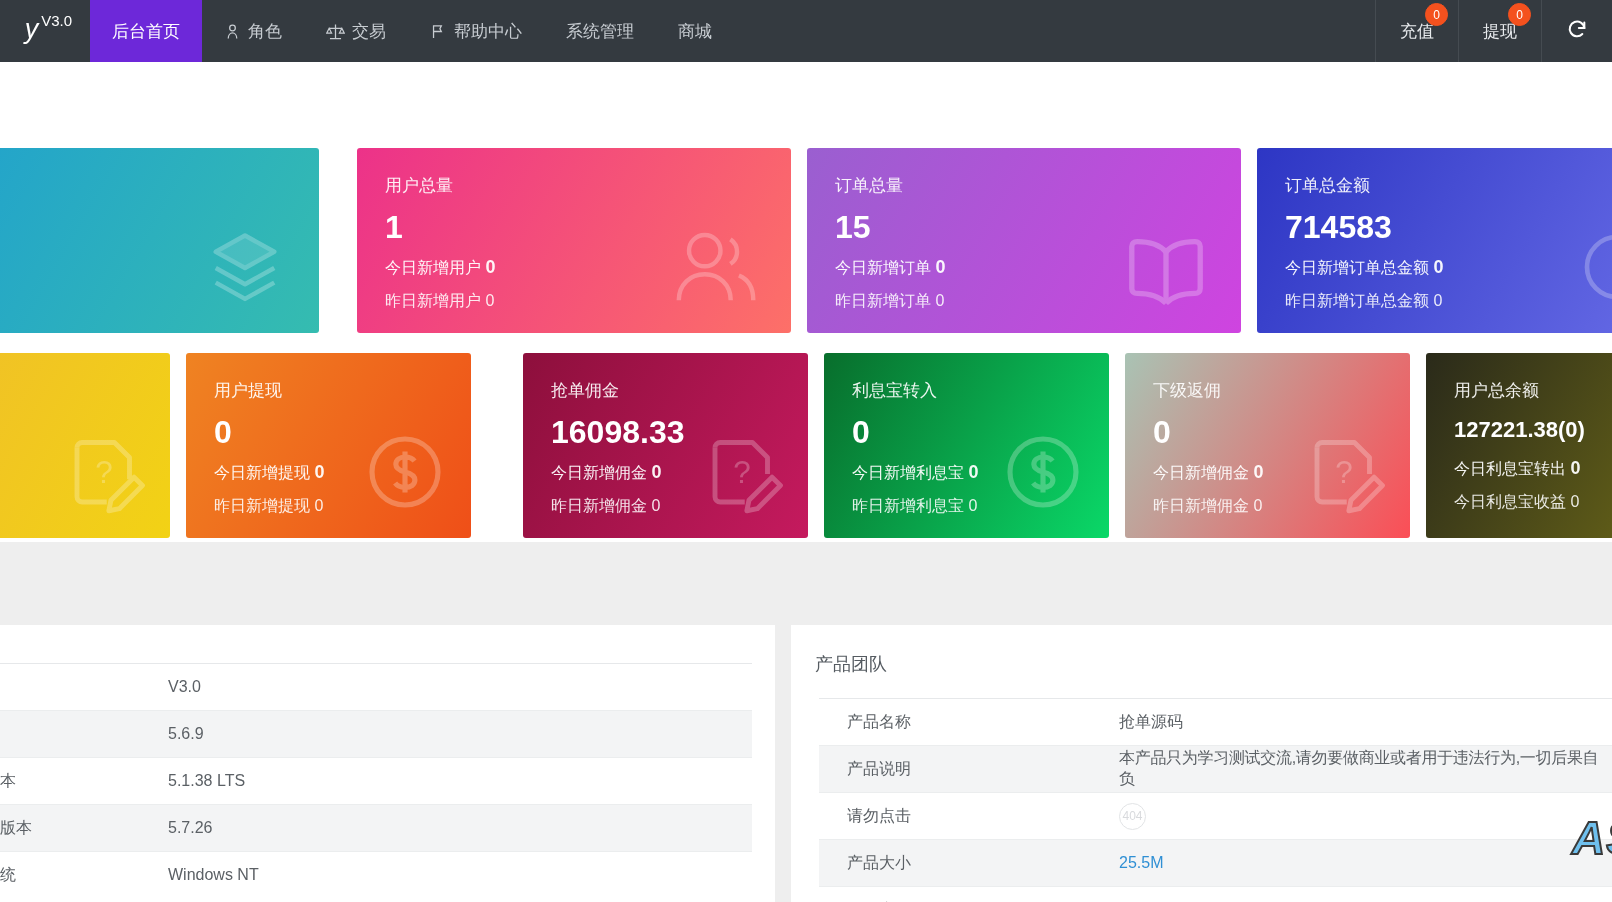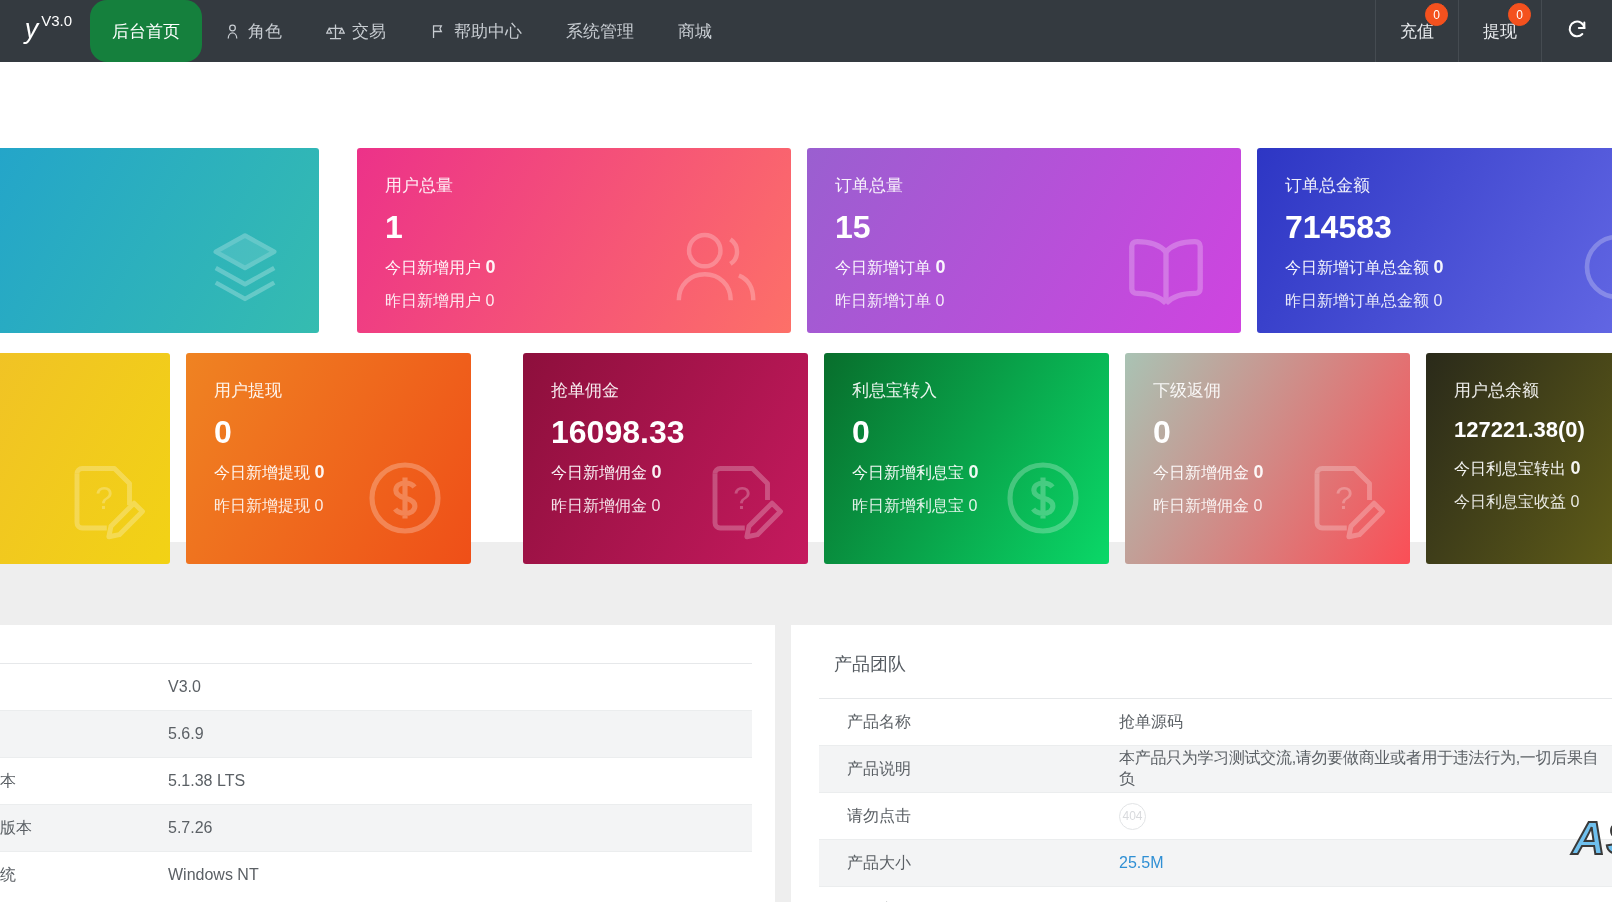--- a/index.html
+++ b/index.html
@@ -33,21 +33,21 @@
   }
   .nav-items { display: flex; align-items: stretch; }
   .nav-item {
     display: flex; align-items: center; gap: 7px;
     padding: 0 22px;
     color: #c7ccd1;
     font-size: 17px;
     cursor: pointer;
     white-space: nowrap;
   }
-  .nav-item.active { background: #15803d; color: #ffffff; border-radius: 17px; }
+  .nav-item.active { background: #6d28d9; color: #ffffff; }
   .nav-icon { display: inline-flex; align-items: center; }
   .nav-right {
     margin-left: auto;
     display: flex; align-items: stretch;
   }
   .nav-right .nav-cell {
     position: relative;
     display: flex; align-items: center; justify-content: center;
     padding: 0 24px;
     color: #e8ebee; font-size: 17px;
@@ -81,21 +81,21 @@
   .row2 { top: 353px; left: -115px; }
 
   .card {
     position: relative;
     border-radius: 3px;
     overflow: hidden;
     color: #ffffff;
     padding: 26px 28px 0 28px;
   }
   .card.big { width: 434px; height: 185px; }
-  .card.small { width: 285px; height: 211px; }
+  .card.small { width: 285px; height: 185px; }
 
   .card-title {
     font-size: 17px; color: rgba(255,255,255,0.92);
     margin-bottom: 10px; font-weight: 400;
   }
   .card-value {
     font-size: 32px; font-weight: bold; line-height: 40px;
     margin-bottom: 4px; color: #ffffff;
   }
   .card-value.sm { font-size: 22px; line-height: 36px; }
@@ -134,21 +134,21 @@
   }
   .panel {
     background: #ffffff;
     overflow: hidden;
     position: relative;
   }
   .panel-left { width: 775px; }
   .panel-right { width: 821px; }
   .panel-head {
     font-size: 18px; color: #555b61;
-    padding: 27px 0 22px 43px;
+    padding: 27px 0 22px 24px;
   }
   .spacer-head { height: 38px; }
 
   table.info {
     width: 100%;
     border-collapse: collapse;
     table-layout: fixed;
   }
   .panel-left table.info { width: 752px; margin-left: 0; }
   .panel-right table.info { width: 793px; margin-left: 28px; }

